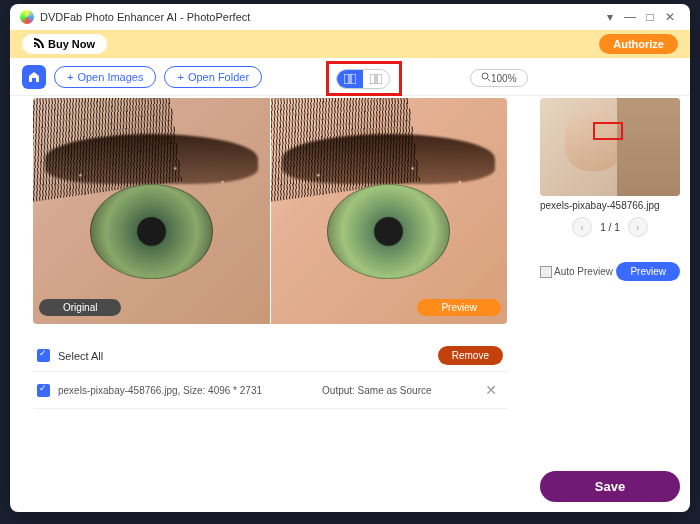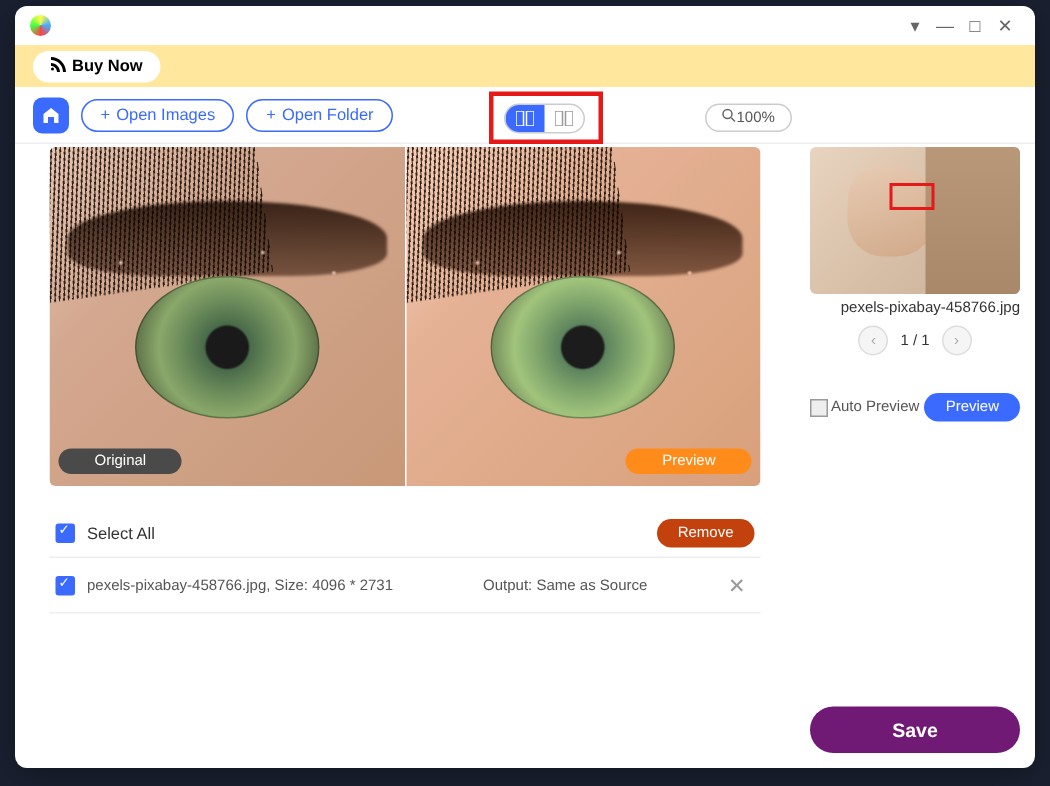--- a/index.html
+++ b/index.html
@@ -41,52 +41,54 @@
 .cbx::after{content:"✓";position:absolute;color:#fff;font-size:9px;top:-1px;left:2px}
 .removebtn{margin-left:auto;background:#c2410c;color:#fff;border:none;border-radius:12px;padding:4px 14px;font-size:10px;cursor:pointer}
 .filerow{display:flex;align-items:center;padding:10px 4px;font-size:10px;color:#555;border-top:1px solid #eee;border-bottom:1px solid #eee}
 .filerow .out{margin-left:60px}
 .filerow .x{margin-left:auto;color:#999;font-size:14px;cursor:pointer;padding:0 6px}
 .sidebar{width:160px;padding:2px 10px 10px;display:flex;flex-direction:column}
 .thumb{width:100%;height:98px;background:linear-gradient(135deg,#e8d4c0 0%,#d8c0a8 50%,#c8b098 100%);border-radius:4px;position:relative;overflow:hidden}
 .thumb::before{content:"";position:absolute;top:12%;left:18%;width:42%;height:62%;background:linear-gradient(160deg,#e8ccb4,#d0a888);border-radius:40% 50% 45% 40%}
 .thumb::after{content:"";position:absolute;top:0;right:0;width:45%;height:100%;background:linear-gradient(180deg,#b89878,#a88868)}
 .thumb .redbox{position:absolute;top:24%;left:38%;width:30px;height:18px;border:2px solid #e61919;z-index:2}
-.fname{font-size:10px;text-align:right;color:#333;padding:4px 0}
+.fname{font-size:10px;text-align:left;color:#333;padding:4px 0}
 .pager{display:flex;align-items:center;justify-content:center;gap:8px;margin-top:2px}
 .pgbtn{width:20px;height:20px;border:1px solid #ddd;border-radius:50%;background:#f5f5f5;display:flex;align-items:center;justify-content:center;font-size:10px;color:#aaa;cursor:pointer}
 .pgtxt{font-size:10px;color:#333}
 .autorow{display:flex;align-items:center;gap:2px;margin-top:25px;font-size:10px;color:#555}
 .autorow .cb2{width:12px;height:12px;border:1px solid #999;background:#eee;cursor:pointer}
 .prevbtn{margin-left:auto;background:#3a6aff;color:#fff;border:none;border-radius:12px;padding:4px 14px;font-size:10px;cursor:pointer}
 .savebtn{margin-top:auto;background:#701a75;color:#fff;border:none;border-radius:16px;padding:8px 0;font-size:13px;font-weight:600;cursor:pointer}
 </style>
 </head>
 <body>
 
 <div class="window">
   <div class="titlebar">
     <div class="logo"></div>
+    <span>DVDFab Photo Enhancer AI - PhotoPerfect</span>
     <div class="spacer"></div>
     <div class="winbtn">▾</div>
     <div class="winbtn">—</div>
     <div class="winbtn">□</div>
     <div class="winbtn">✕</div>
   </div>
 
   <div class="trialbar">
     <button class="buynow">
       <span>
         <svg width="10" height="10" viewBox="0 0 10 10">
             <path d="M1 9a1 1 0 100-2 1 1 0 000 2zM0 4v2c2.2 0 4 1.8 4 4h2c0-3.3-2.7-6-6-6zM0 0v2c4.4 0 8 3.6 8 8h2C10 4.5 5.5 0 0 0z" fill="#000"></path>
           </svg>
       </span>
       <span>Buy Now</span>
     </button>
     <div class="spacer"></div>
+    <button class="authorize">Authorize</button>
   </div>
 
   <div class="toolbar">
     <div class="homebtn">
       <svg width="12" height="12" viewBox="0 0 12 12">
           <path d="M6 1L1 5v6h3V7h4v4h3V5L6 1z" fill="#fff"></path>
         </svg>
     </div>
     <button class="pillbtn">
       <span>+</span>

